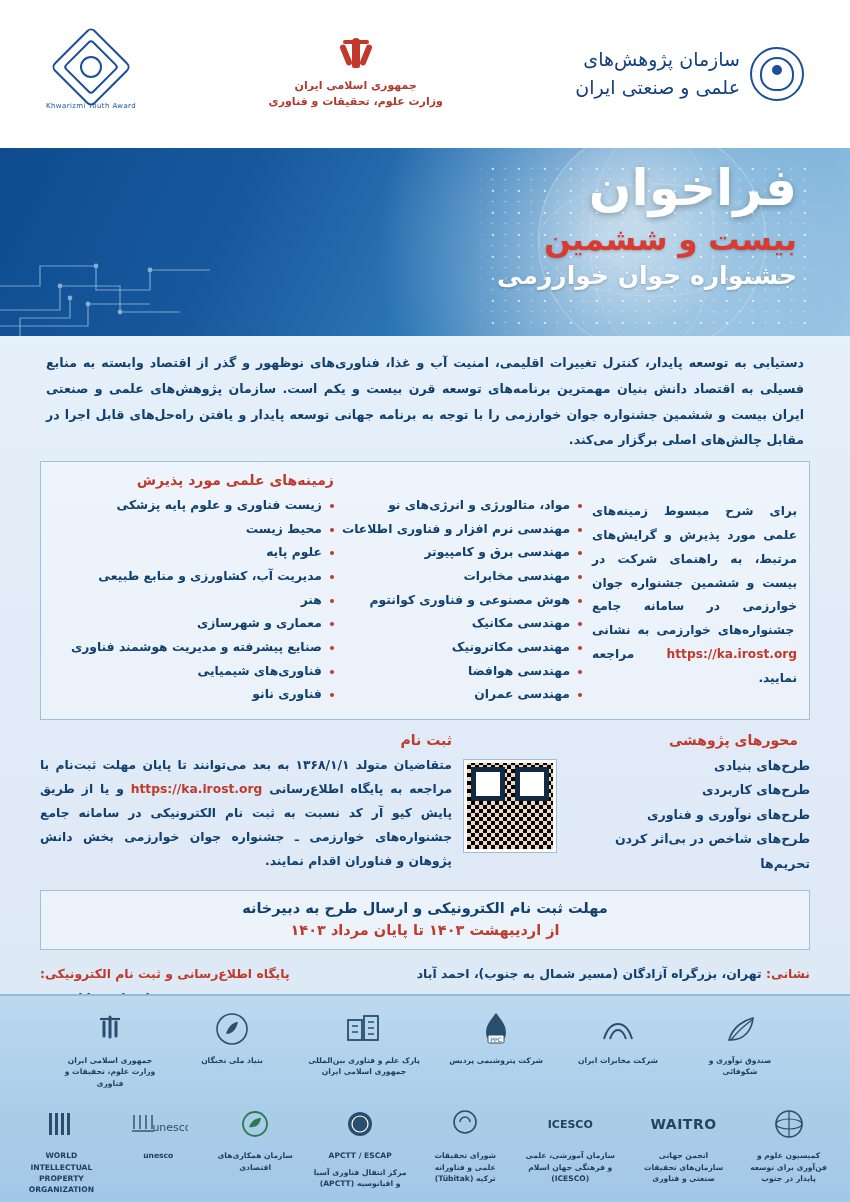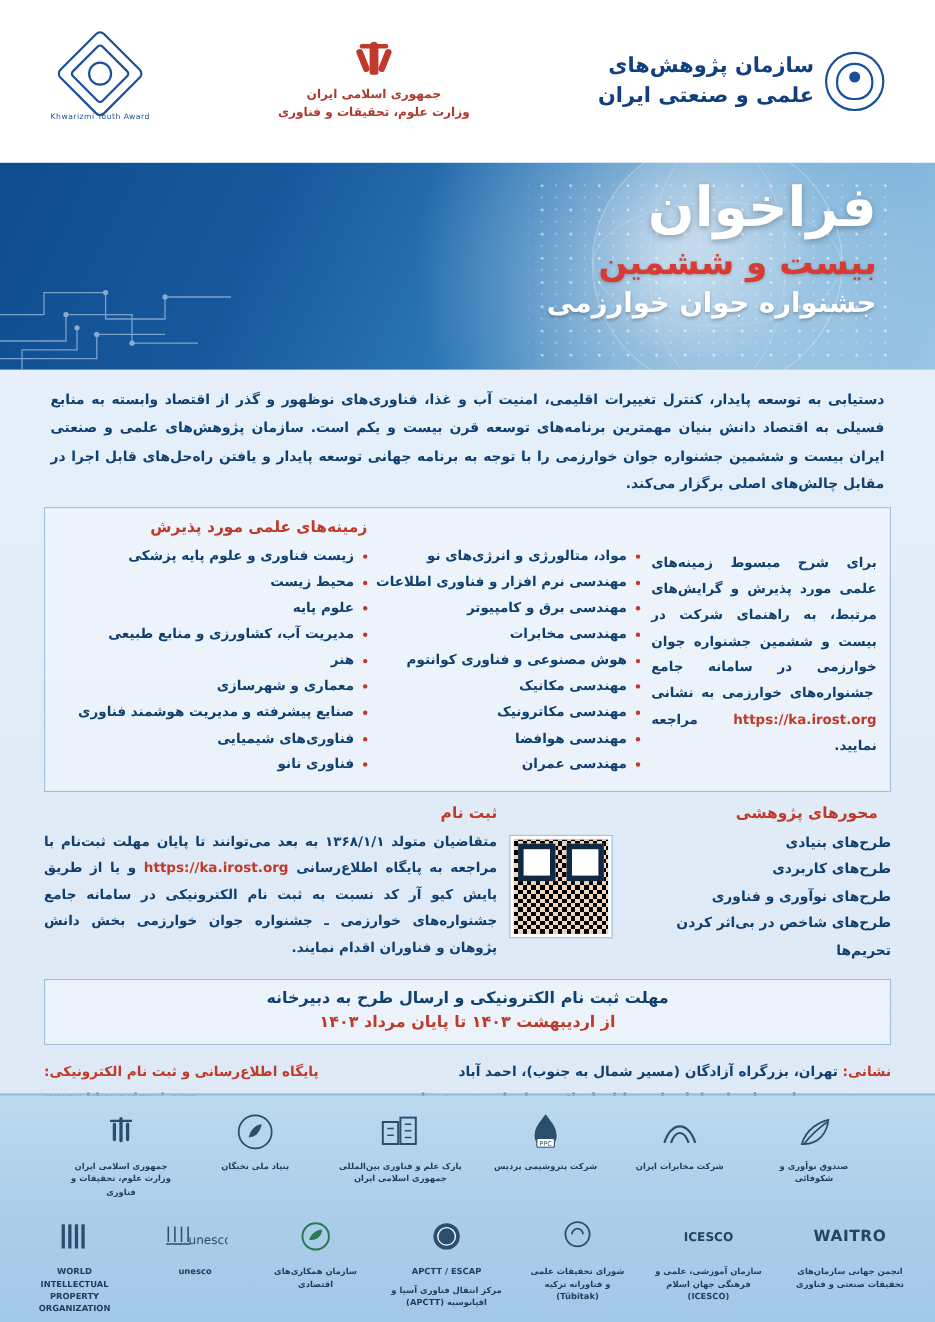--- a/index.html
+++ b/index.html
@@ -46,21 +46,21 @@
     content: "";
     position: absolute;
     left: 50%; top: 16px;
     width: 10px; height: 10px; margin-left: -5px;
     background: #1a4f9c;
     border-radius: 50%;
   }
   .org-title {
     color: #123f7e;
     font-size: 19px;
-    font-weight: bold;
+    font-weight: normal;
     line-height: 1.45;
     text-align: right;
     direction: rtl;
   }
   .logo-center { text-align: center; }
   .emblem {
     width: 40px; height: 36px; margin: 0 auto 4px;
     position: relative;
   }
   .emblem .tulip {
@@ -604,20 +604,30 @@
           <svg width="32" height="32" viewBox="0 0 32 32">
               <path d="M16 4v20M10 9v14M22 9v14" stroke="#2a4f6e" stroke-width="3" stroke-linecap="round"></path>
               <path d="M6 6h20" stroke="#2a4f6e" stroke-width="2.2"></path>
             </svg>
         </div>
         <div class="fcap">جمهوری اسلامی ایران وزارت علوم، تحقیقات و فناوری</div>
       </div>
     </div>
 
     <div class="frow second">
+      <div class="fitem">
+        <div class="ficon">
+          <svg width="30" height="30" viewBox="0 0 30 30">
+              <circle cx="15" cy="15" r="13" fill="none" stroke="#2a4f6e" stroke-width="1.6"></circle>
+              <ellipse cx="15" cy="15" rx="13" ry="5" fill="none" stroke="#2a4f6e" stroke-width="1.2"></ellipse>
+              <path d="M15 2v26" stroke="#2a4f6e" stroke-width="1.2"></path>
+            </svg>
+        </div>
+        <div class="fcap">کمیسیون علوم و فن‌آوری برای توسعه پایدار در جنوب</div>
+      </div>
 
       <div class="fitem wide">
         <div class="ficon">
           <span class="brand-txt">WAITRO</span>
         </div>
         <div class="fcap">انجمن جهانی سازمان‌های تحقیقات صنعتی و فناوری</div>
       </div>
 
       <div class="fitem wide">
         <div class="ficon">

